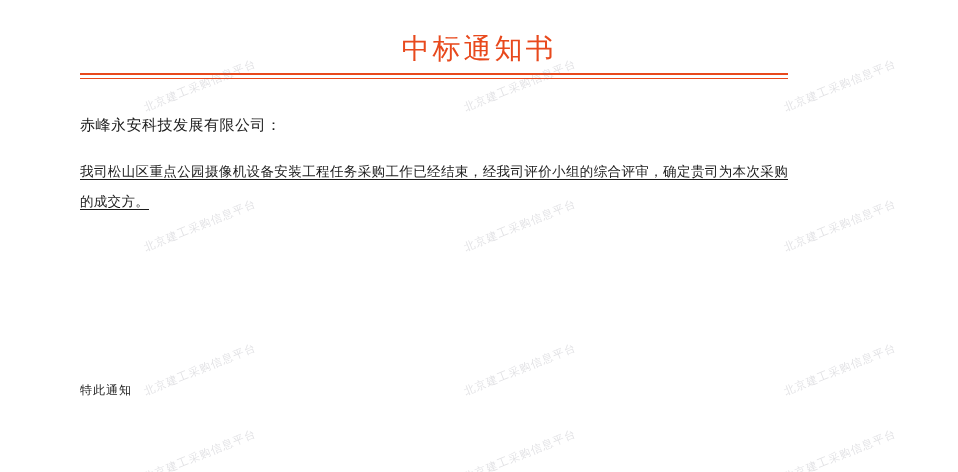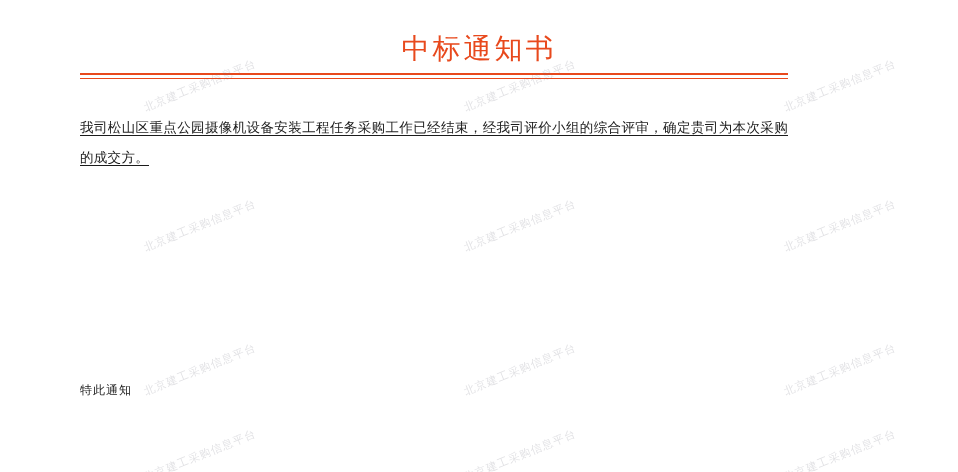--- a/index.html
+++ b/index.html
@@ -139,20 +139,21 @@
   <div class="corner-label">招标</div>
 
   <div class="doc-title">中标通知书</div>
 
   <div class="rule-wrap">
     <div class="rule-thick"></div>
     <div class="rule-thin"></div>
   </div>
 
   <div class="body-block">
+    <div class="addressee">赤峰永安科技发展有限公司：</div>
     <div class="para underlined">我司松山区重点公园摄像机设备安装工程任务采购工作已经结束，经我司评价小组的综合评审，确定贵司为本次采购的成交方。</div>
   </div>
 
   <div class="footer-note">特此通知</div>
 
   <div class="wm-layer">
       <div class="wm" style="left: 140px; top: 78px;">北京建工采购信息平台</div>
       <div class="wm" style="left: 460px; top: 78px;">北京建工采购信息平台</div>
       <div class="wm" style="left: 780px; top: 78px;">北京建工采购信息平台</div>
       <div class="wm" style="left: 140px; top: 218px;">北京建工采购信息平台</div>

